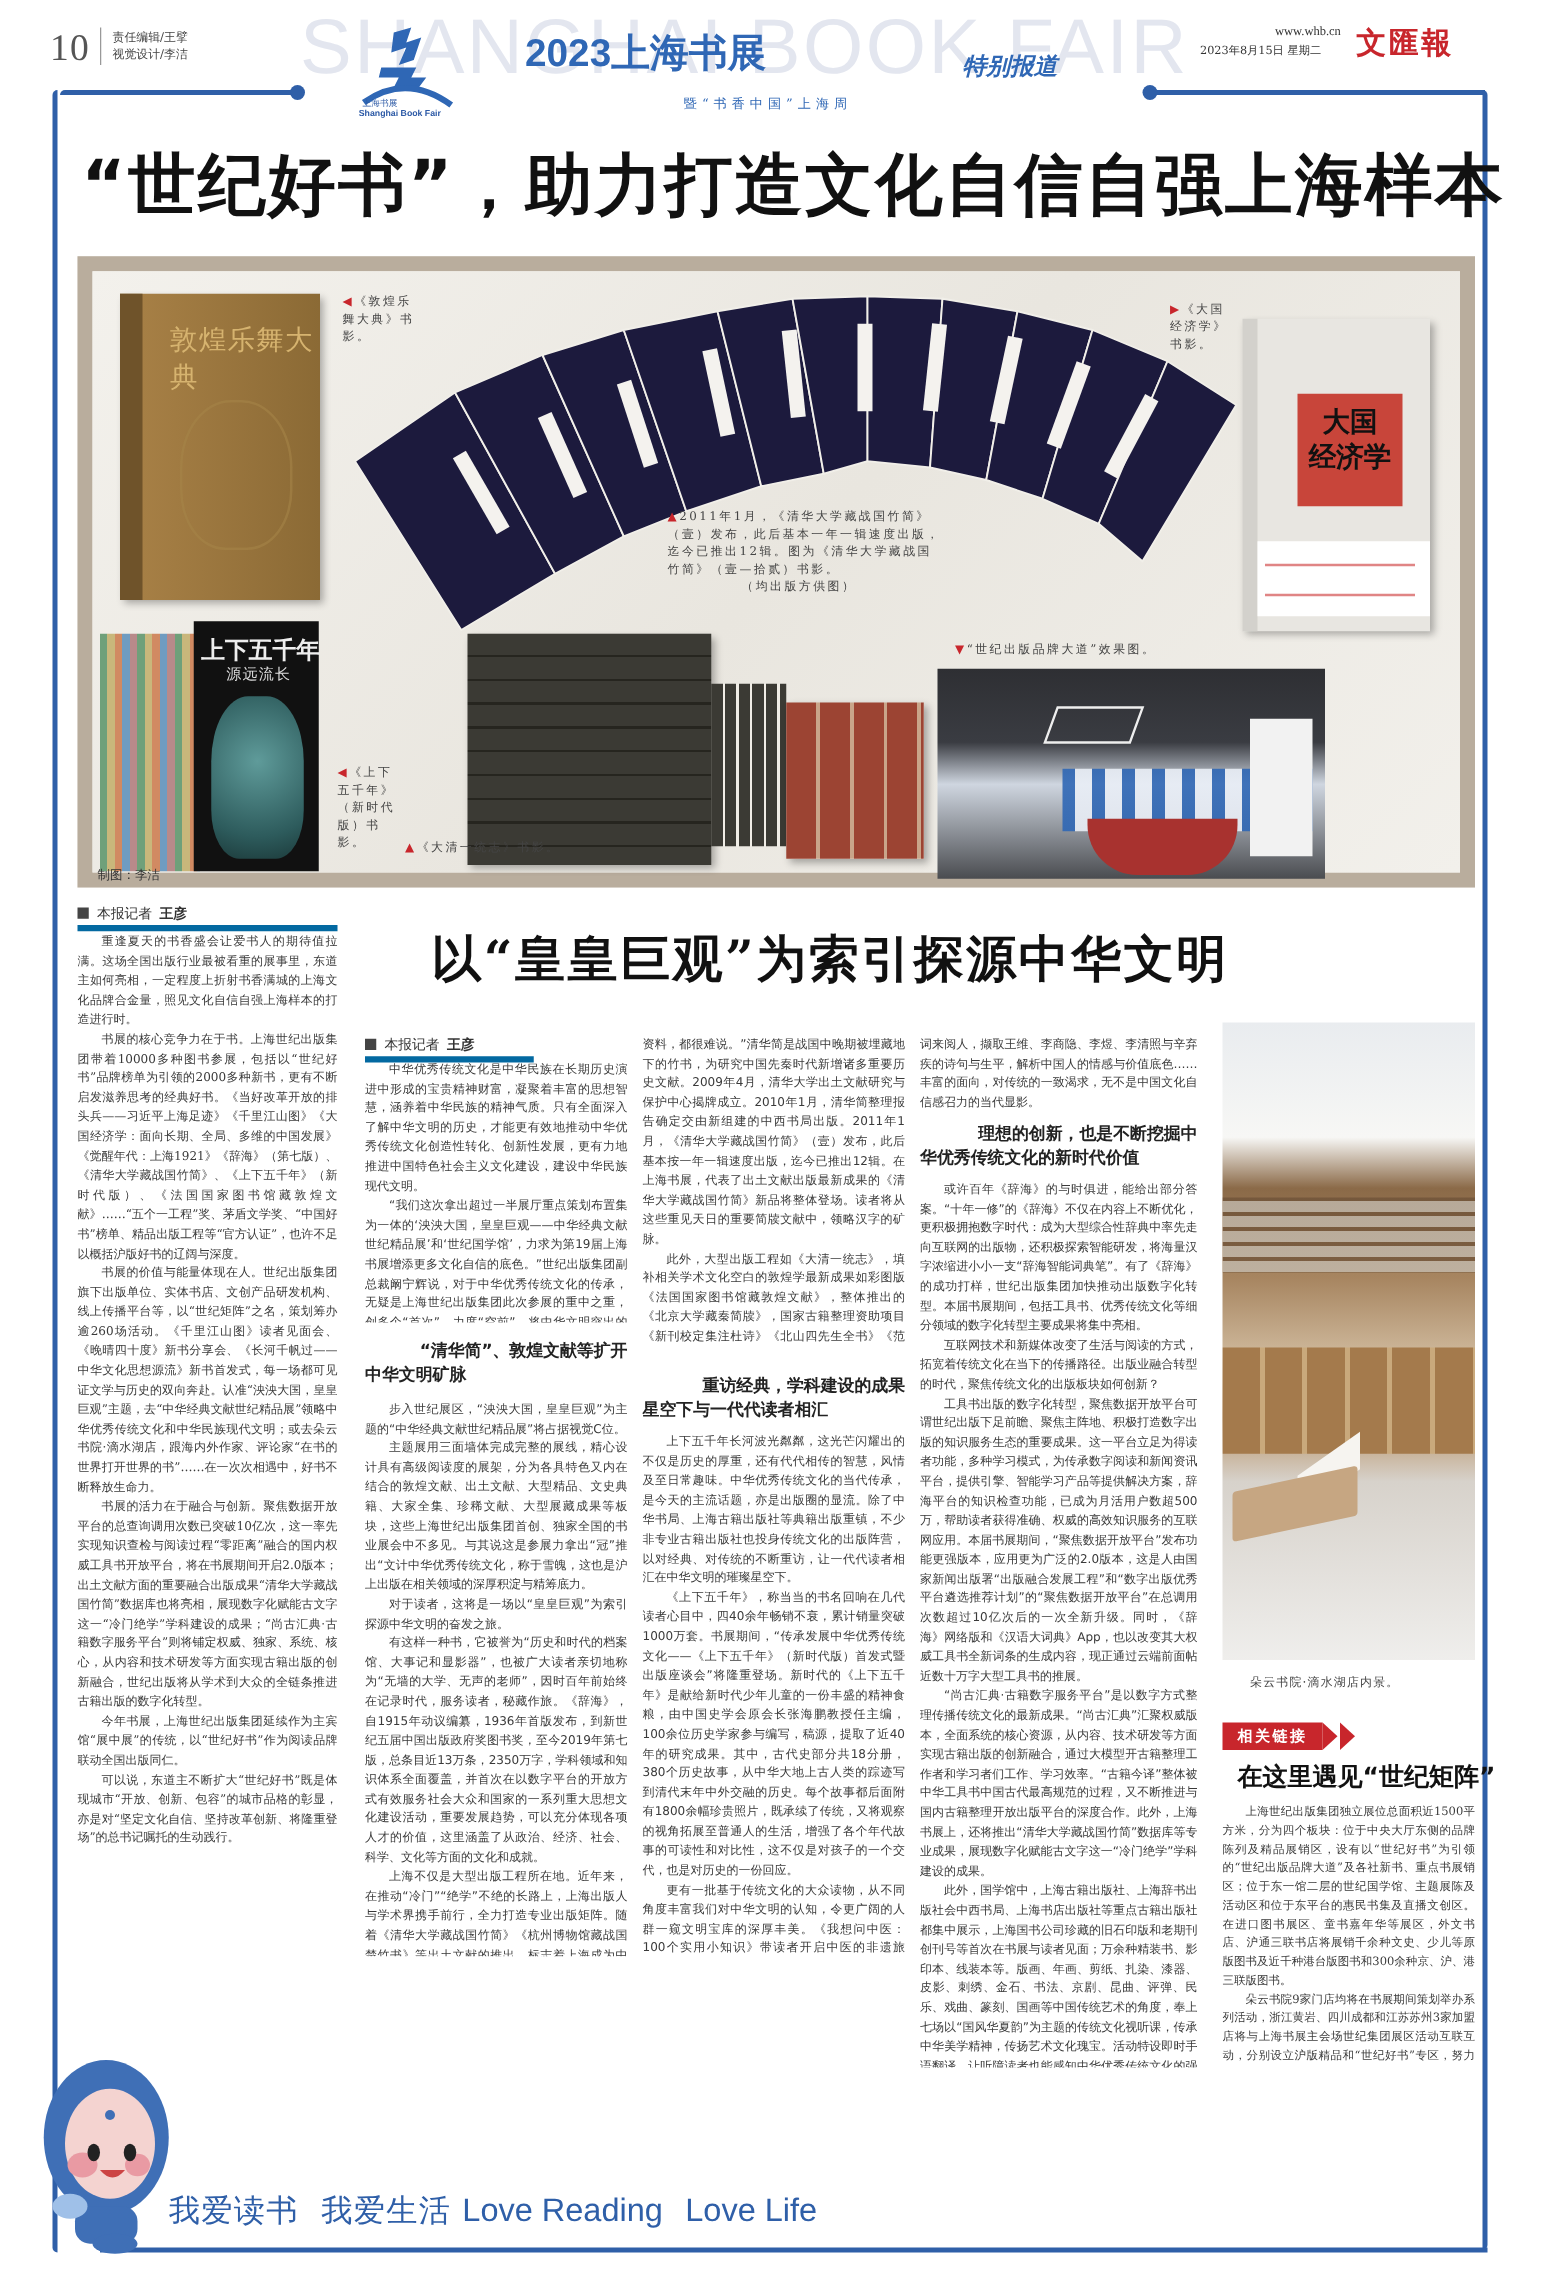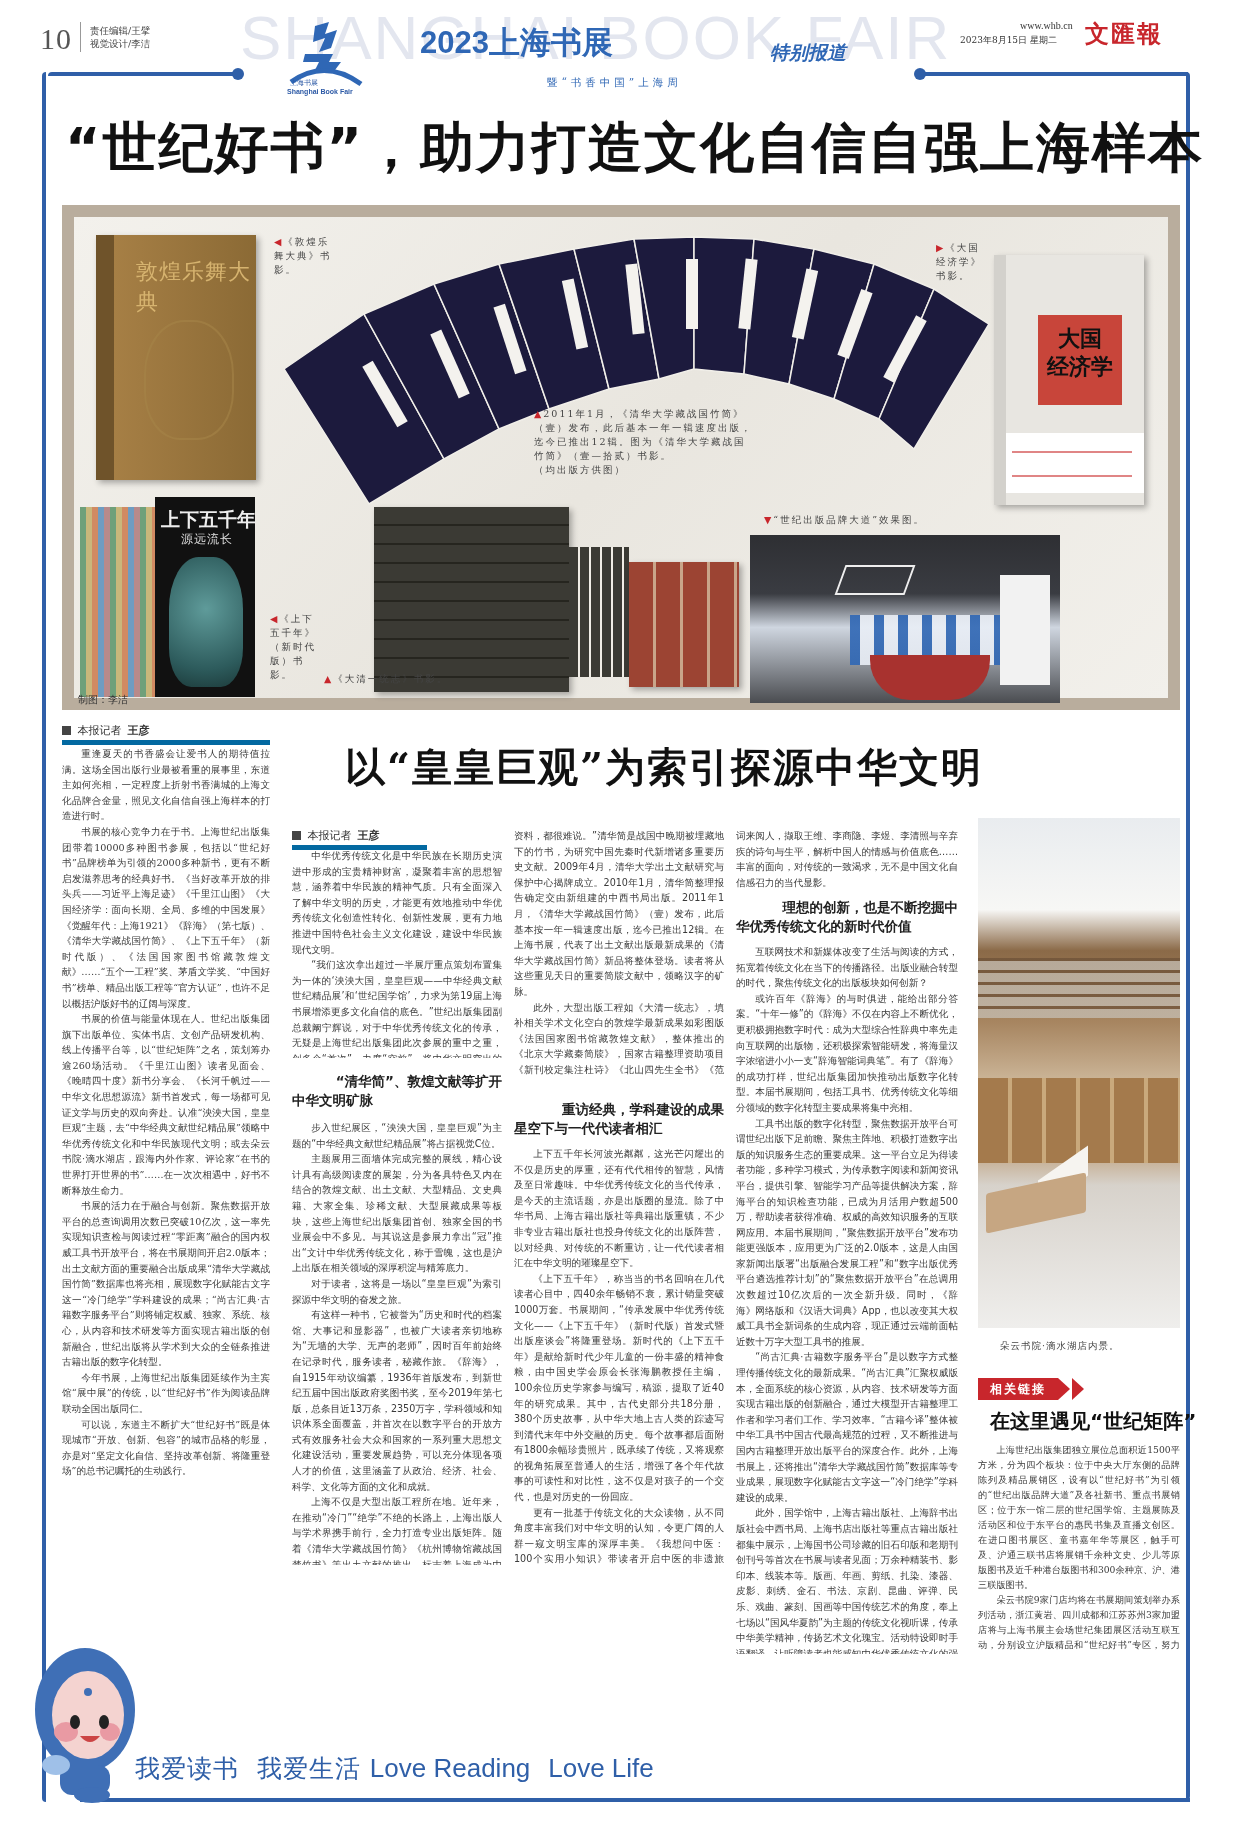--- a/index.html
+++ b/index.html
@@ -165,21 +165,21 @@
       <rect x="355" y="45" width="12" height="70" transform="rotate(-6 361 80)"></rect>
       <rect x="412" y="40" width="12" height="70"></rect>
       <rect x="468" y="40" width="12" height="70" transform="rotate(6 474 75)"></rect>
       <rect x="525" y="50" width="12" height="70" transform="rotate(12 531 85)"></rect>
       <rect x="575" y="70" width="12" height="70" transform="rotate(20 581 105)"></rect>
       <rect x="625" y="95" width="12" height="70" transform="rotate(28 631 130)"></rect>
     </g>
   </svg>
   <div class="cap" style="left:460px; top:190px; width:220px;">
     <span class="mark">▲</span><span>2011年1月，《清华大学藏战国竹简》（壹）发布，此后基本一年一辑速度出版，迄今已推出12辑。图为《清华大学藏战国竹简》（壹—拾贰）书影。</span>
-    <div style="text-align:left; padding-right:10px;">（均出版方供图）</div>
+    <div style="text-align:center; padding-right:10px;">（均出版方供图）</div>
   </div>
 
   <div class="cap" style="left:862px; top:24px; width:55px;">
     <span class="mark">▶</span><span>《大国经济学》书影。</span>
   </div>
   <div class="book-econ">
     <div class="spine"></div>
     <div class="red-block">
       <div>大国</div>
       <div>经济学</div>
@@ -270,42 +270,42 @@
 </div>
 
 <div class="col col-sans" style="left:736px; top:828px; width:222px; height:62px;">
   <p style="text-indent:0">词来阅人，撷取王维、李商隐、李煜、李清照与辛弃疾的诗句与生平，解析中国人的情感与价值底色……丰富的面向，对传统的一致渴求，无不是中国文化自信感召力的当代显影。</p>
 </div>
 <div class="sub-head" style="left:736px; top:898px; width:222px;">
   <span class="l1">理想的创新，也是不断挖掘中</span>
   <span>华优秀传统文化的新时代价值</span>
 </div>
 <div class="col col-sans" style="left:736px; top:944px; width:222px; height:710px;">
+  <p>或许百年《辞海》的与时俱进，能给出部分答案。“十年一修”的《辞海》不仅在内容上不断优化，更积极拥抱数字时代：成为大型综合性辞典中率先走向互联网的出版物，还积极探索智能研发，将海量汉字浓缩进小小一支“辞海智能词典笔”。有了《辞海》的成功打样，世纪出版集团加快推动出版数字化转型。本届书展期间，包括工具书、优秀传统文化等细分领域的数字化转型主要成果将集中亮相。</p>
   <p>互联网技术和新媒体改变了生活与阅读的方式，拓宽着传统文化在当下的传播路径。出版业融合转型的时代，聚焦传统文化的出版板块如何创新？</p>
-  <p>或许百年《辞海》的与时俱进，能给出部分答案。“十年一修”的《辞海》不仅在内容上不断优化，更积极拥抱数字时代：成为大型综合性辞典中率先走向互联网的出版物，还积极探索智能研发，将海量汉字浓缩进小小一支“辞海智能词典笔”。有了《辞海》的成功打样，世纪出版集团加快推动出版数字化转型。本届书展期间，包括工具书、优秀传统文化等细分领域的数字化转型主要成果将集中亮相。</p>
   <p>工具书出版的数字化转型，聚焦数据开放平台可谓世纪出版下足前瞻、聚焦主阵地、积极打造数字出版的知识服务生态的重要成果。这一平台立足为得读者功能，多种学习模式，为传承数字阅读和新闻资讯平台，提供引擎、智能学习产品等提供解决方案，辞海平台的知识检查功能，已成为月活用户数超500万，帮助读者获得准确、权威的高效知识服务的互联网应用。本届书展期间，“聚焦数据开放平台”发布功能更强版本，应用更为广泛的2.0版本，这是人由国家新闻出版署“出版融合发展工程”和“数字出版优秀平台遴选推荐计划”的“聚焦数据开放平台”在总调用次数超过10亿次后的一次全新升级。同时，《辞海》网络版和《汉语大词典》App，也以改变其大权威工具书全新词条的生成内容，现正通过云端前面帖近数十万字大型工具书的推展。</p>
   <p>“尚古汇典·古籍数字服务平台”是以数字方式整理传播传统文化的最新成果。“尚古汇典”汇聚权威版本，全面系统的核心资源，从内容、技术研发等方面实现古籍出版的创新融合，通过大模型开古籍整理工作者和学习者们工作、学习效率。“古籍今译”整体被中华工具书中国古代最高规范的过程，又不断推进与国内古籍整理开放出版平台的深度合作。此外，上海书展上，还将推出“清华大学藏战国竹简”数据库等专业成果，展现数字化赋能古文字这一“冷门绝学”学科建设的成果。</p>
   <p>此外，国学馆中，上海古籍出版社、上海辞书出版社会中西书局、上海书店出版社等重点古籍出版社都集中展示，上海国书公司珍藏的旧石印版和老期刊创刊号等首次在书展与读者见面；万余种精装书、影印本、线装本等。版画、年画、剪纸、扎染、漆器、皮影、刺绣、金石、书法、京剧、昆曲、评弹、民乐、戏曲、篆刻、国画等中国传统艺术的角度，奉上七场以“国风华夏韵”为主题的传统文化视听课，传承中华美学精神，传扬艺术文化瑰宝。活动特设即时手语翻译，让听障读者也能感知中华优秀传统文化的强大生命力。还有更多创新跨界的玩法与文创产品等让传统文化“触手可及”，比如非遗代表性传承人将现场展示古籍修复工序，讲解古籍修复知识，小读者还可体验古籍修复技艺等。</p>
 
 </div>
 
 <div class="library-photo">
   <div class="shelves"></div>
   <div class="stair"></div>
   <div class="bench-top"></div>
   <div class="bench"></div>
 </div>
 <div class="photo-cap">朵云书院·滴水湖店内景。</div>
 
 <div class="link-tag">相关链接</div>
 <div class="link-chev" style="left:1058px;"></div>
 <div class="link-chev" style="left:1072px;"></div>
 <div class="link-title">在这里遇见“世纪矩阵”</div>
 <div class="col" style="left:978px; top:1442px; width:202px; height:210px; font-size:9.2px; line-height:15px;">
-  <p>上海世纪出版集团独立展位总面积近1500平方米，分为四个板块：位于中央大厅东侧的品牌陈列及精品展销区，设有以“世纪好书”为引领的“世纪出版品牌大道”及各社新书、重点书展销区；位于东一馆二层的世纪国学馆、主题展陈及活动区和位于东平台的惠民书集及直播文创区。在进口图书展区、童书嘉年华等展区，触手可及、沪通三联书店将展销千余种文史、少儿等原版图书及近千种港台版图书和300余种京、沪、港三联版图书。</p>
+  <p>上海世纪出版集团独立展位总面积近1500平方米，分为四个板块：位于中央大厅东侧的品牌陈列及精品展销区，设有以“世纪好书”为引领的“世纪出版品牌大道”及各社新书、重点书展销区；位于东一馆二层的世纪国学馆、主题展陈及活动区和位于东平台的惠民书集及直播文创区。在进口图书展区、童书嘉年华等展区，外文书店、沪通三联书店将展销千余种文史、少儿等原版图书及近千种港台版图书和300余种京、沪、港三联版图书。</p>
   <p>朵云书院9家门店均将在书展期间策划举办系列活动，浙江黄岩、四川成都和江苏苏州3家加盟店将与上海书展主会场世纪集团展区活动互联互动，分别设立沪版精品和“世纪好书”专区，努力打响上海书展朵云联展独特色品牌。朵云书院·滴水湖店将举行以“在书的世界打开世界的书”为主题的上海国际文学周论坛，这是上海书展重要品牌项目“上海国际文学周”首次落地临港新片区。</p>
 </div>
 
 <svg class="mascot" viewBox="0 0 110 165">
   <ellipse cx="55" cy="70" rx="50" ry="62" fill="#3f6fb6"></ellipse>
   <ellipse cx="58" cy="75" rx="36" ry="44" fill="#f4d3d0"></ellipse>
   <ellipse cx="36" cy="92" rx="12" ry="10" fill="#e99aa3"></ellipse>
   <ellipse cx="80" cy="92" rx="10" ry="9" fill="#e99aa3"></ellipse>
   <circle cx="58" cy="52" r="4" fill="#3f6fb6"></circle>
   <ellipse cx="45" cy="82" rx="5" ry="7" fill="#222"></ellipse>

